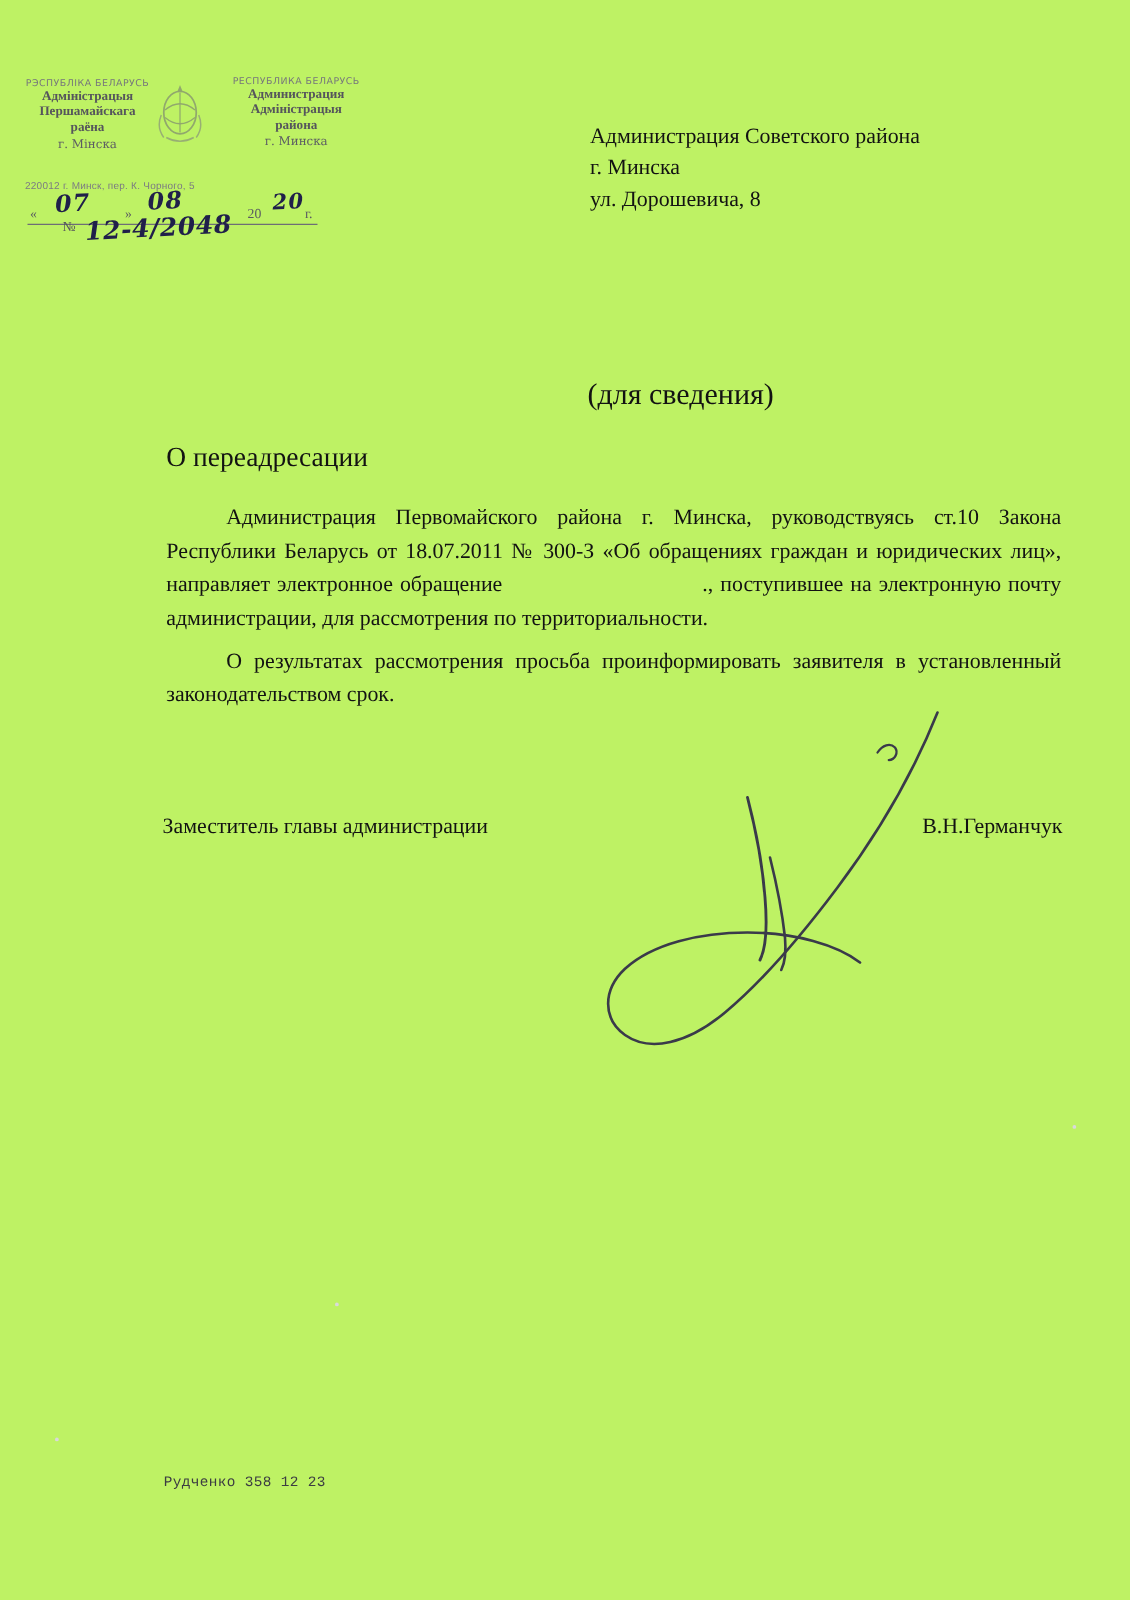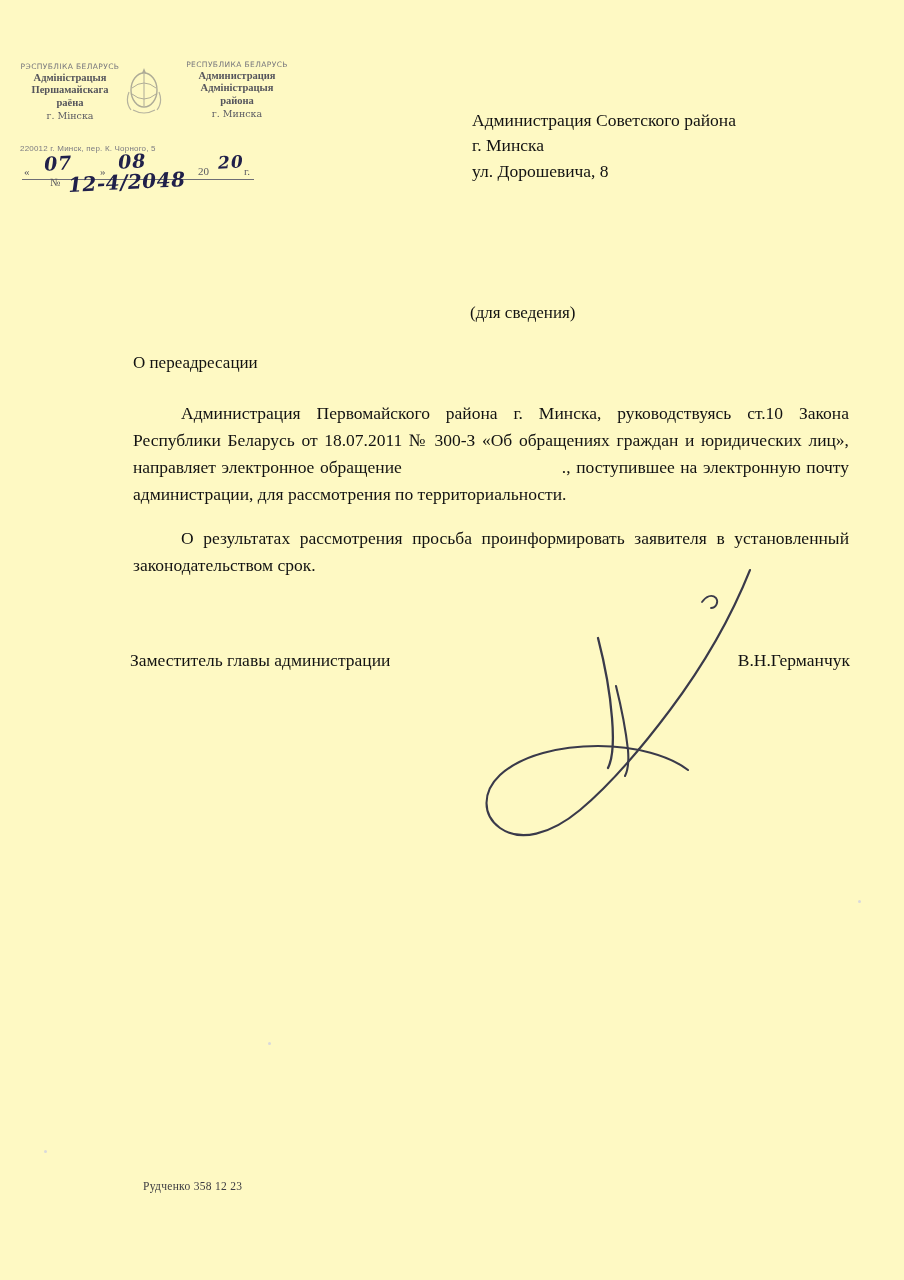--- a/index.html
+++ b/index.html
@@ -12,21 +12,21 @@
     height: 1280px;
     position: relative;
     font-family: "Liberation Serif", serif;
     color: #1a1a1a;
     overflow: hidden;
   }
 
   .page {
     position: absolute;
     inset: 0;
-    background: #fef9c3;
+    background: #bef264;
   }
 
   
   .letterhead {
     position: absolute;
     left: 18px;
     top: 52px;
     width: 265px;
     height: 150px;
     color: #6a6a70;
@@ -132,61 +132,61 @@
   }
   .hw-date1 { position: absolute; left: 22px; top: -4px; }
   .hw-date2 { position: absolute; left: 96px; top: -6px; }
   .hw-year  { position: absolute; left: 196px; top: -4px; font-size: 17px; }
   .hw-num   { position: absolute; left: 46px; top: 22px; font-size: 20px; letter-spacing: 0.5px; }
 
   
   .addressee {
     position: absolute;
     left: 472px;
-    top: 108px;
+    top: 96px;
     width: 400px;
     font-size: 17.5px;
     line-height: 1.45;
     color: #121212;
   }
 
   
   .fyi {
     position: absolute;
     left: 470px;
     top: 303px;
-    font-size: 17px;
+    font-size: 24px;
     color: #121212;
   }
 
   
   .subject {
     position: absolute;
     left: 133px;
     top: 353px;
-    font-size: 17px;
+    font-size: 22px;
     color: #121212;
   }
 
   
   .body-block {
     position: absolute;
     left: 133px;
     top: 400px;
     width: 716px;
     font-size: 17.5px;
     line-height: 1.55;
     color: #121212;
     text-align: justify;
   }
   .body-block p {
     margin: 0 0 0 0;
     text-indent: 48px;
   }
-  .body-block p.p2 { margin-top: 16px; }
+  .body-block p.p2 { margin-top: 6px; }
   .body-block p.p3 { margin-top: 2px; }
   .gap-span {
     display: inline-block;
     width: 160px;
   }
 
   
   .sig-row {
     position: absolute;
     left: 130px;
@@ -203,25 +203,25 @@
     left: 430px;
     top: 560px;
     width: 340px;
     height: 300px;
     pointer-events: none;
   }
 
   
   .footer {
     position: absolute;
-    left: 143px;
+    left: 131px;
     top: 1180px;
     font-size: 11.5px;
     color: #3c3c42;
-    font-family: Liberation Serif, serif;
+    font-family: Liberation Mono, monospace;
     letter-spacing: 0.3px;
   }
 
   
   .speck {
     position: absolute;
     width: 3px;
     height: 3px;
     background: #d9d9dc;
     border-radius: 50%;

